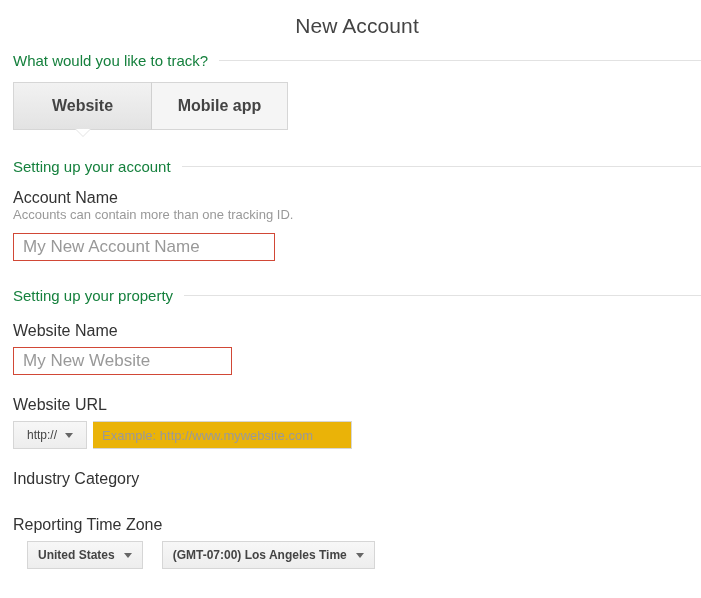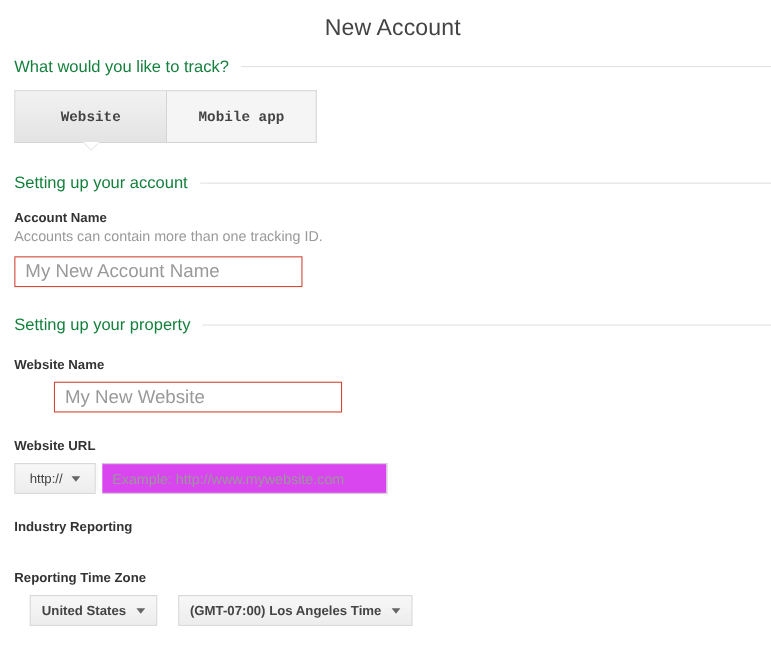--- a/index.html
+++ b/index.html
@@ -58,26 +58,25 @@
     display: flex;
     height: 48px;
     width: 275px;
   }
   .tab {
     border: 1px solid #d6d6d6;
     box-sizing: border-box;
     display: flex;
     align-items: center;
     justify-content: center;
-    font-size: 13px;
+    font-size: 16px;
     font-weight: bold;
     color: #444444;
     cursor: pointer;
     position: relative;
-    font-family: Liberation Mono, monospace;
   }
   .tab-website {
     width: 139px;
     background: linear-gradient(to bottom, #f2f2f2 0%, #e3e3e3 100%);
     border-right: 1px solid #d0d0d0;
   }
   .tab-mobile {
     width: 136px;
     background: #f5f5f5;
     border-left: none;
@@ -100,22 +99,22 @@
     width: 0;
     height: 0;
     border-left: 7px solid transparent;
     border-right: 7px solid transparent;
     border-top: 7px solid #ffffff;
   }
 
   
   .field { padding-left: 13px; }
   .field-label {
-    font-size: 12px;
-    font-weight: bold;
+    font-size: 16px;
+    font-weight: normal;
     color: #333333;
     margin: 0;
     line-height: 16px;
   }
   .field-help {
     font-size: 13px;
     color: #999999;
     margin: 1px 0 0 0;
     line-height: 16px;
   }
@@ -127,21 +126,21 @@
     background: #ffffff;
     font-family: "Liberation Sans", sans-serif;
     font-size: 17px;
     color: #333333;
     padding: 0 9px;
     outline: none;
     border-radius: 0;
   }
   .text-input::placeholder { color: #999999; opacity: 1; }
   .w-account { width: 262px; }
-  .w-website { width: 262px; margin-left: 36px; }
+  .w-website { width: 219px; }
 
   
   .url-group { display: flex; align-items: stretch; }
   .proto-btn {
     box-sizing: border-box;
     height: 28px;
     min-width: 74px;
     border: 1px solid #d6d6d6;
     background: linear-gradient(to bottom, #f7f7f7 0%, #ededed 100%);
     display: flex;
@@ -154,21 +153,21 @@
     cursor: pointer;
     padding: 0 9px;
   }
   .url-input {
     box-sizing: border-box;
     height: 28px;
     width: 259px;
     border: 1px solid #d6d6d6;
     border-left: none;
     margin-left: 6px;
-    background: #d946ef;
+    background: #eab308;
     font-family: "Liberation Sans", sans-serif;
     font-size: 13px;
     color: #333333;
     padding: 0 9px;
     outline: none;
   }
   .url-input::placeholder { color: #999999; opacity: 1; }
 
   
   .select-btn {
@@ -270,21 +269,21 @@
         <span>http://</span>
         <span class="arrow-down"></span>
       </div>
       <input class="url-input" type="text" placeholder="Example: http://www.mywebsite.com" style="">
     </div>
   </div>
 
   <div class="sp-22"></div>
 
   <div class="field">
-    <div class="field-label">Industry Reporting</div>
+    <div class="field-label">Industry Category</div>
     <div class="sp-8"></div>
   </div>
 
   <div class="sp-22"></div>
 
   <div class="field">
     <div class="field-label">Reporting Time Zone</div>
   </div>
   <div class="sp-8"></div>
   <div class="row-inline">

